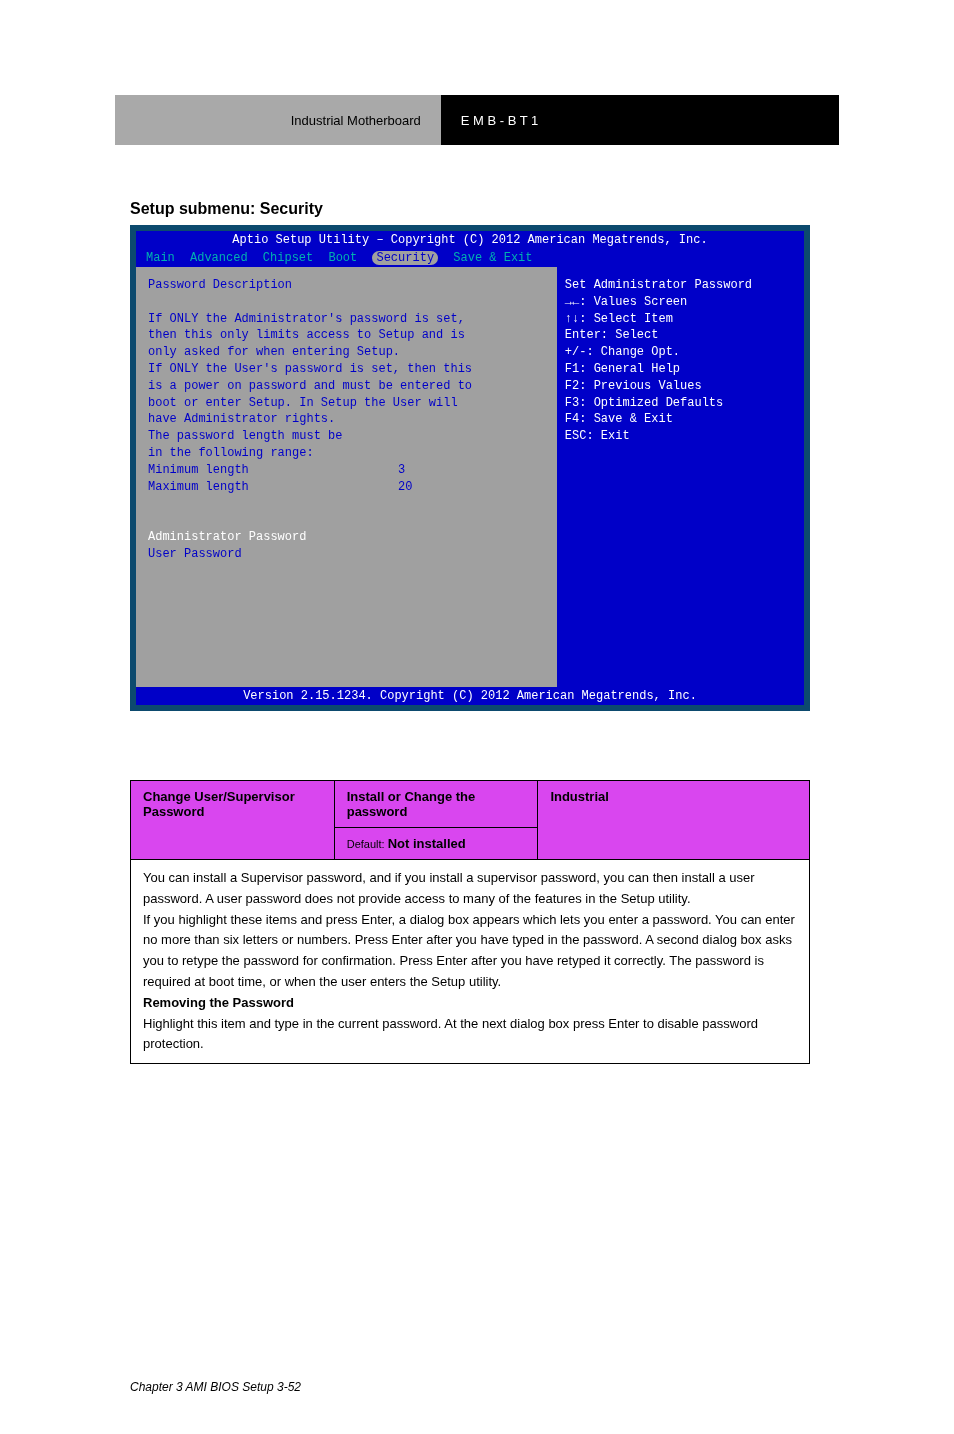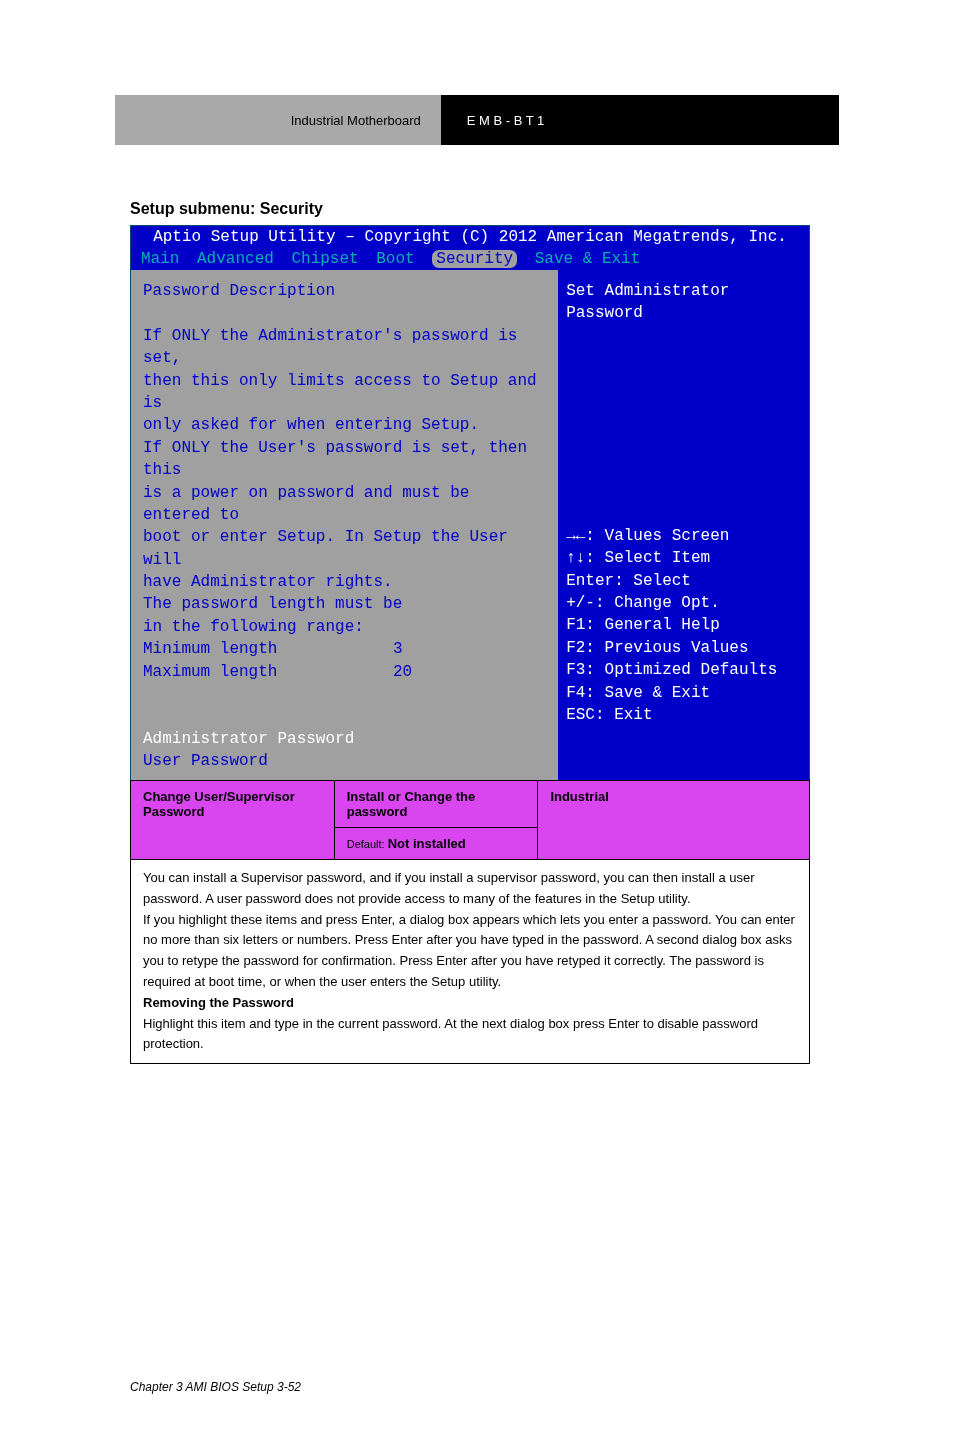--- a/index.html
+++ b/index.html
@@ -25,39 +25,39 @@
       align-items: center;
       justify-content: flex-end;
       padding-right: 20px;
       font-size: 13px;
     }
     .header-right {
       background: #000;
       width: 55%;
       display: flex;
       align-items: center;
-      padding-left: 26px;
+      padding-left: 20px;
       color: #fff;
       font-size: 13px;
     }
     .section-title {
       position: absolute;
       top: 200px;
       left: 130px;
       font-size: 16px;
       font-weight: bold;
     }
     .bios-screen {
       position: absolute;
       top: 225px;
       left: 130px;
       width: 680px;
-      border: 1px solid #0c4a6e;
+      border: 6px solid #0c4a6e;
       font-family: 'Courier New', monospace;
-      font-size: 16px;
+      font-size: 12px;
     }
     .bios-header {
       background: #0000c8;
       color: #fff;
       text-align: center;
       padding: 2px 0;
     }
     .bios-tabs {
       background: #0000c8;
       color: #00b0b0;
@@ -86,21 +86,20 @@
     }
     .bios-right {
       background: #0000c8;
       width: 37%;
       padding: 10px 8px;
       color: #fff;
       line-height: 1.4;
     }
     .help-top {
       color: #fff;
-      margin-bottom: 200px;
     }
     .help-nav {
       color: #fff;
     }
     .bios-footer {
       background: #0000c8;
       color: #fff;
       text-align: center;
       padding: 2px 0;
     }

